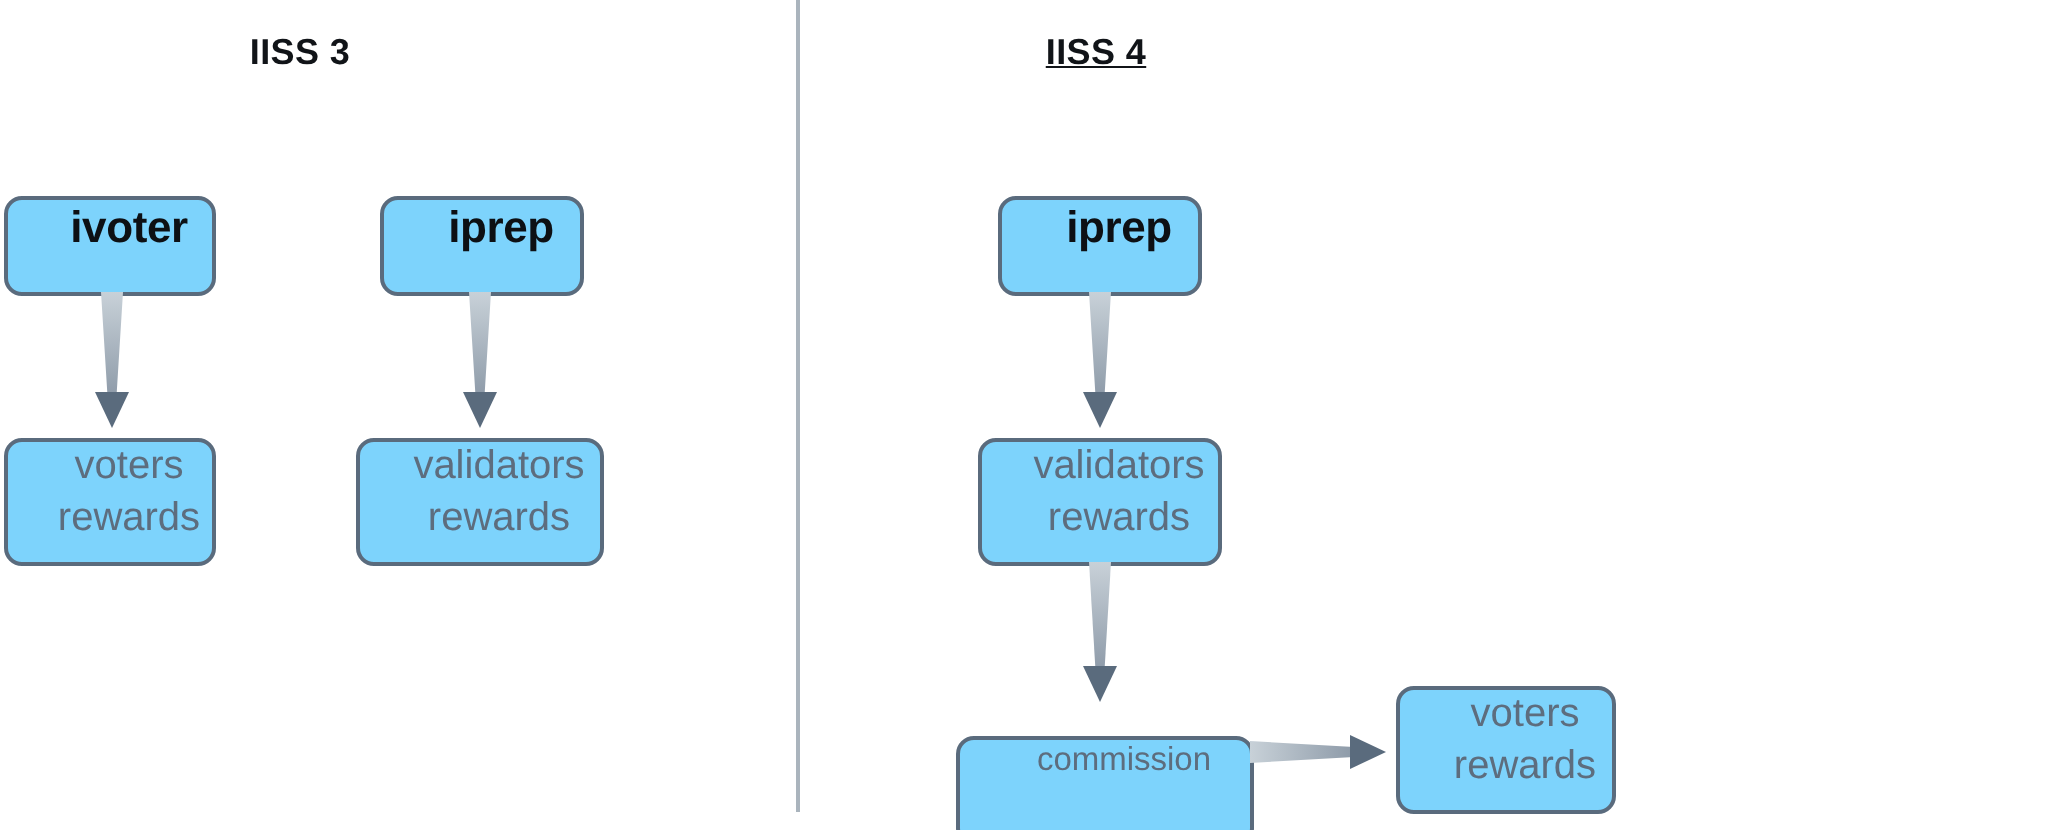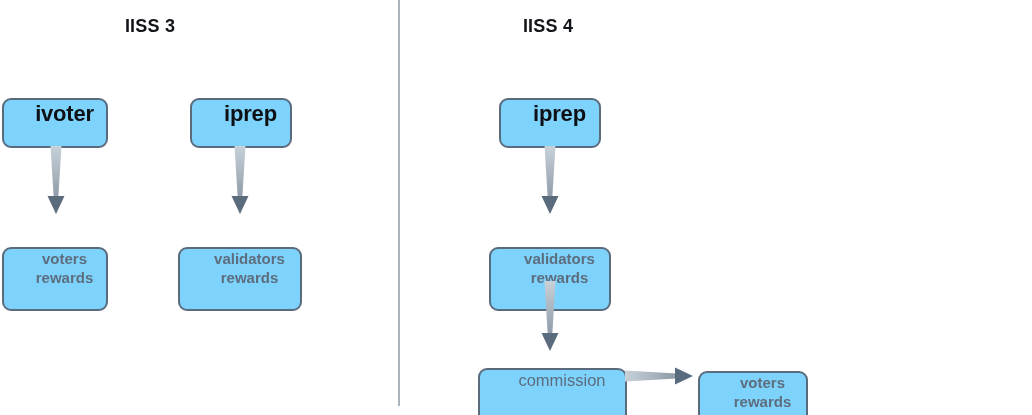--- a/index.html
+++ b/index.html
@@ -50,24 +50,23 @@
     line-height: 1.28;
     padding-left: 19px;
   }
   .node.strong {
     font-weight: bold;
     font-size: 22px;
     color: #0d1014;
     letter-spacing: -0.2px;
   }
   .node.soft {
-    font-weight: bold;
-    font-size: 15px;
+    font-weight: normal;
+    font-size: 20px;
     color: #5d6d7e;
-    margin-top: 28px;
   }
   .node.soft-small {
     font-weight: normal;
     font-size: 16.5px;
     color: #5d6d7e;
   }
   .node .line-wrap { width: 100%; }
 
   
   .arrow {
@@ -121,21 +120,21 @@
     <polygon points="7.5,50 24.5,50 16,68 " fill="#5a6b7d"></polygon>
   </svg>
 
   <div class="node soft" style="left:178px; top:219px; width:124px; height:64px;">
     <span class="line-wrap">
       <span>validators</span><br>
       <span>rewards</span>
     </span>
   </div>
 
-  <div class="panel-title" style="left:488px; top:17px; width:120px;">IISS 4</div>
+  <div class="panel-title" style="left:488px; top:17px; width:120px;text-decoration:underline;">IISS 4</div>
 
   <div class="node strong" style="left:499px; top:98px; width:102px; height:50px;">
     <span class="line-wrap">iprep</span>
   </div>
 
   <svg class="arrow" style="left:534px; top:146px;" width="32" height="76" viewBox="0 0 32 76">
     <defs>
       <linearGradient id="gradC" x1="0" y1="0" x2="0" y2="1">
         <stop offset="0%" stop-color="#c8d1d8"></stop>
         <stop offset="100%" stop-color="#8d9aa8"></stop>

